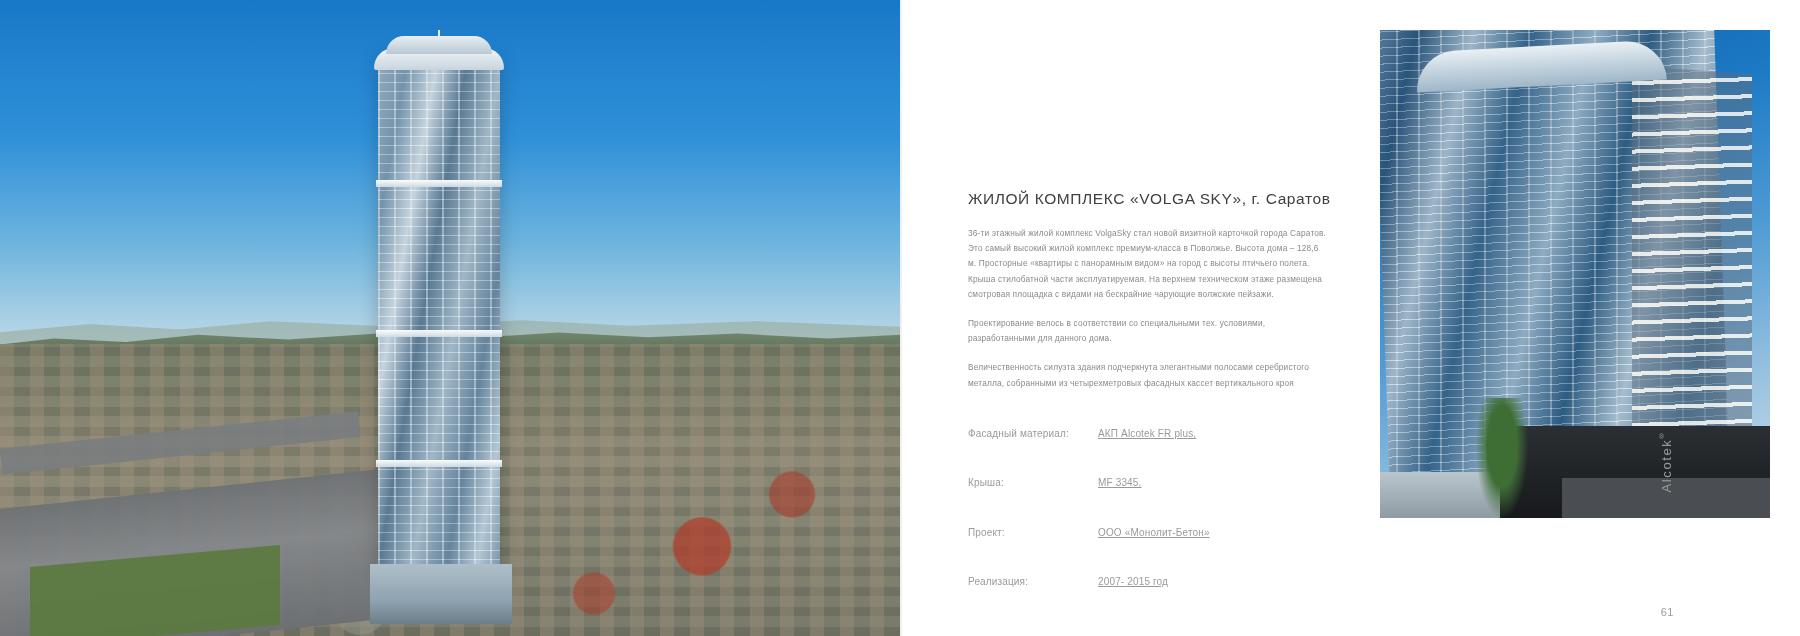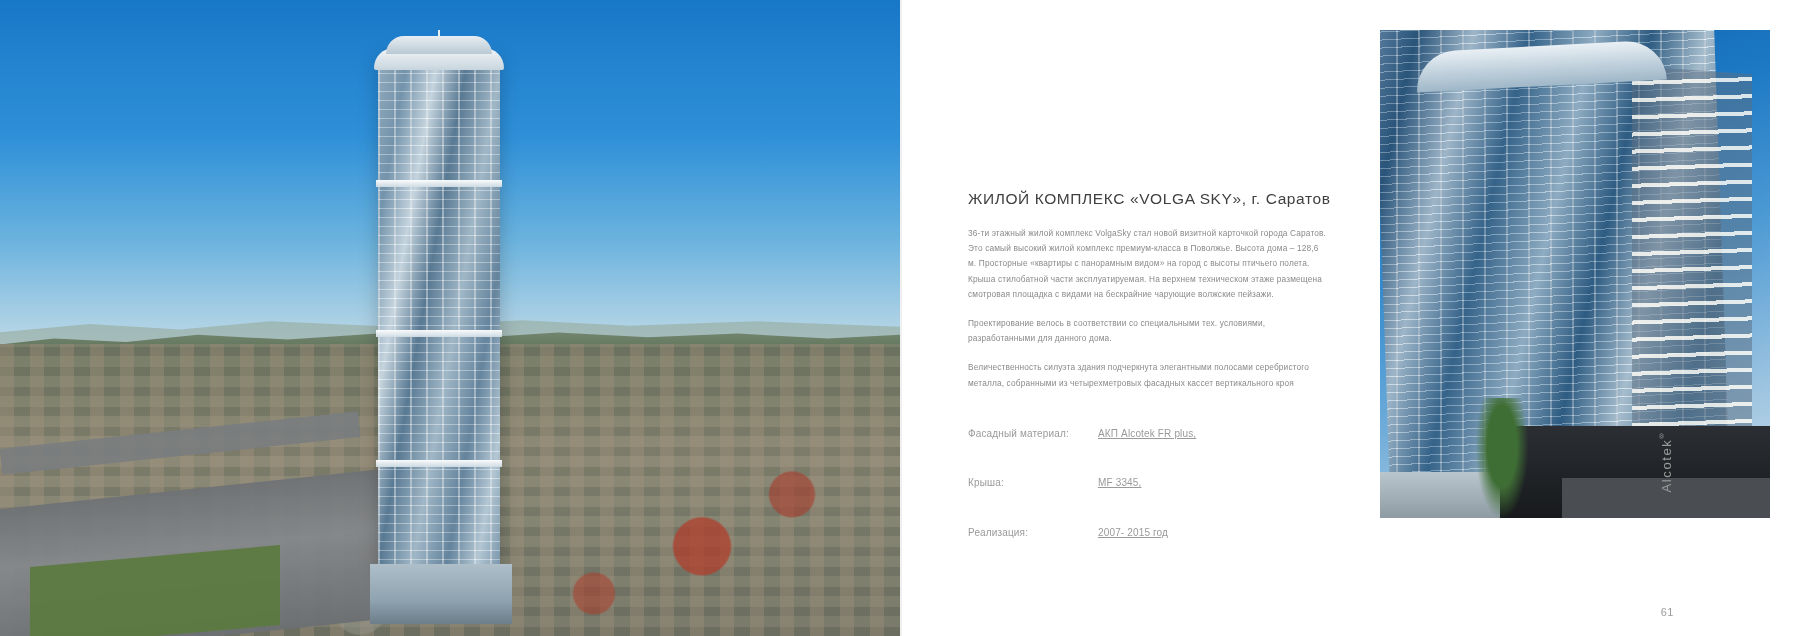--- a/index.html
+++ b/index.html
@@ -352,20 +352,24 @@
       <div class="specs">
         <div class="spec-row">
           <span class="spec-label">Фасадный материал:</span>
           <span class="spec-value">АКП Alcotek FR plus,</span>
         </div>
         <div class="spec-row">
           <span class="spec-label">Крыша:</span>
           <span class="spec-value">МF 3345,</span>
         </div>
         <div class="spec-row">
+          <span class="spec-label">Проект:</span>
+          <span class="spec-value">ООО «Монолит-Бетон»</span>
+        </div>
+        <div class="spec-row">
           <span class="spec-label">Реализация:</span>
           <span class="spec-value">2007- 2015 год</span>
         </div>
       </div>
     </div>
 
     <div class="photo-right">
       <div class="pr-sky"></div>
       <div class="pr-tower"></div>
       <div class="pr-balconies"></div>

